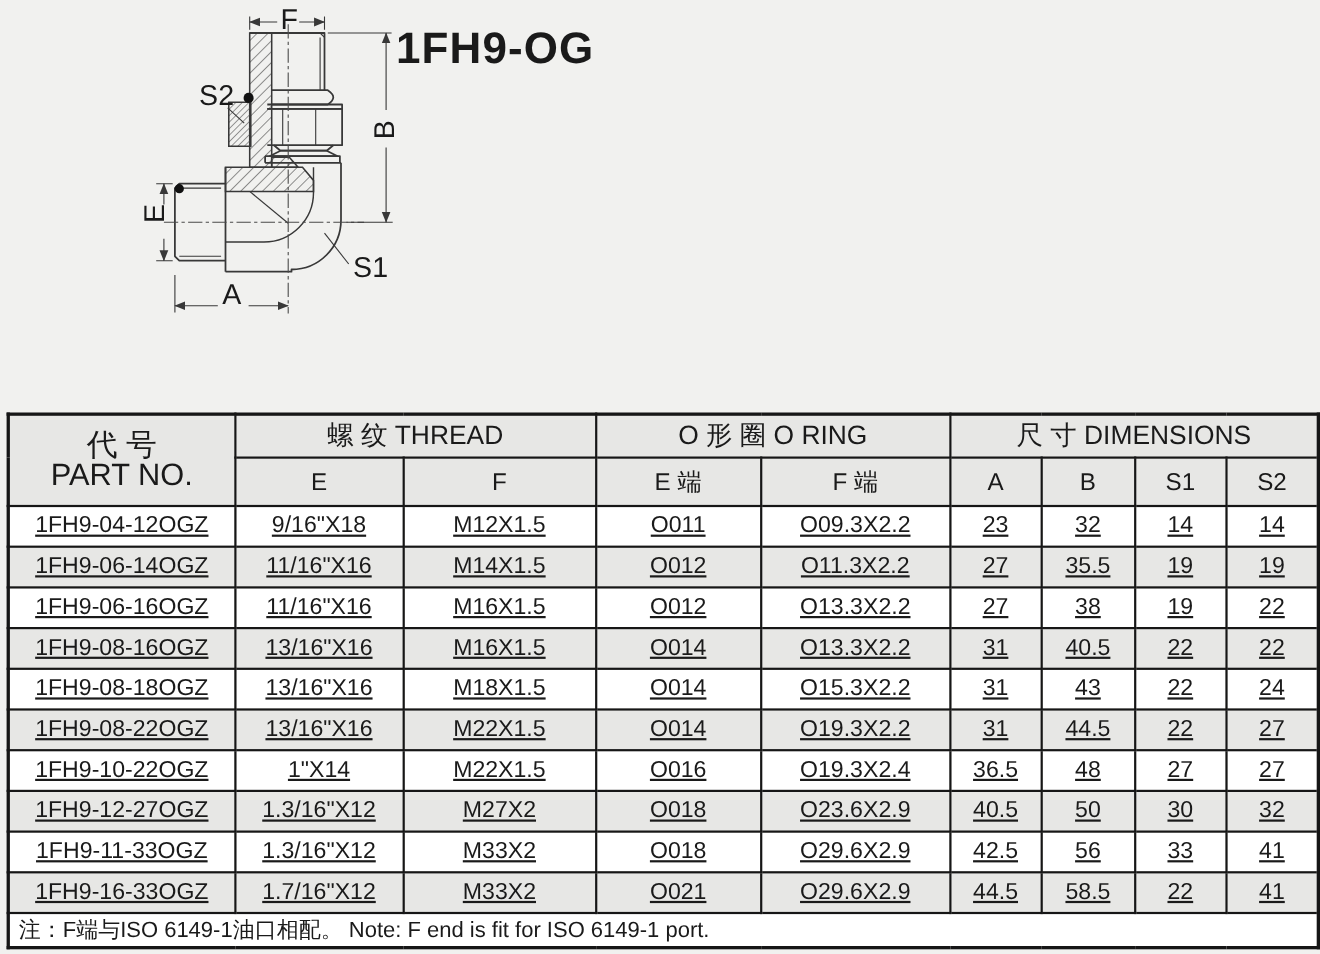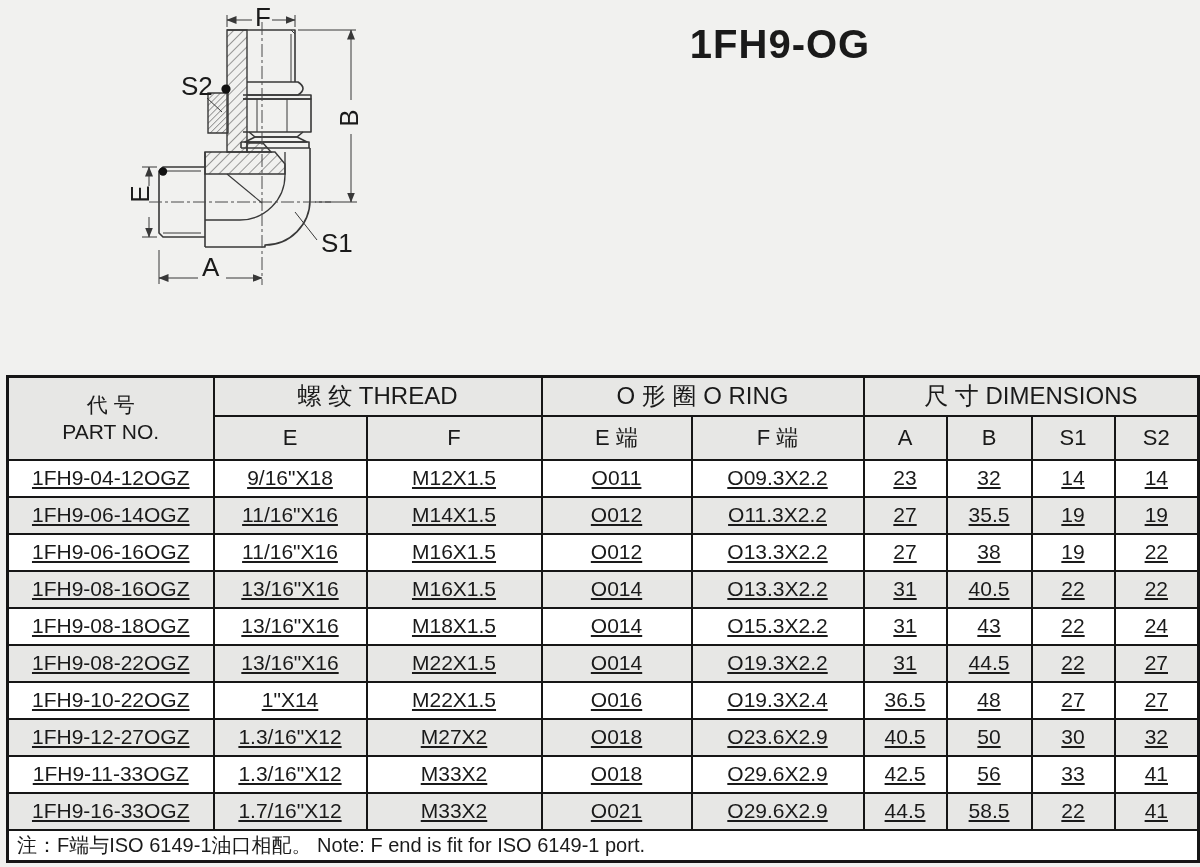--- a/index.html
+++ b/index.html
@@ -12,38 +12,38 @@
   *{margin:0;padding:0;box-sizing:border-box;}
   html,body{width:1200px;height:867px;}
   body{
     position:relative;
     background:var(--page-bg);
     font-family:"Liberation Sans","DejaVu Sans",sans-serif;
     color:var(--ink);
     overflow:hidden;
   }
   .drawing{position:absolute;left:105px;top:0;width:300px;height:312px;}
-  .headblock{position:absolute;left:360px;top:22px;width:840px;text-align:center;}
+  .headblock{position:absolute;left:360px;top:22px;width:840px;text-align:left;}
   .headblock h1{font-size:40px;font-weight:bold;letter-spacing:1px;margin-bottom:32px;}
   .desc{font-size:28px;line-height:40px;}
   .spec{position:absolute;left:6px;top:375px;width:1191px;border-collapse:collapse;table-layout:fixed;}
   .spec th,.spec td{
     border:2px solid var(--border);
     text-align:center;vertical-align:middle;
     font-weight:normal;
     font-size:21px;
     padding:0 2px;
     background:#ffffff;
     overflow:hidden;white-space:nowrap;
   }
   .spec{border:3px solid var(--border);}
   .spec thead th{background:var(--cell-gray);font-size:24px;}
   .spec thead tr.grp th{height:39px;}
   .spec thead tr.sub th{height:44px;font-size:22px;}
-  .spec thead th.partno{font-size:21px;line-height:27px;}
+  .spec thead th.partno{font-size:28px;line-height:27px;}
   .spec tbody tr{height:37px;text-decoration:underline;}
   .spec tbody tr:nth-child(even) td{background:var(--cell-gray);}
   .spec tfoot td{height:32px;text-align:left;font-size:20px;padding-left:8px;background:#ffffff;}
   svg text{fill:var(--ink);font-family:"Liberation Sans","DejaVu Sans",sans-serif;}
 </style>
 </head>
 <body>
 
 <div class="drawing">
 <svg width="300" height="312" viewBox="0 0 300 312">

